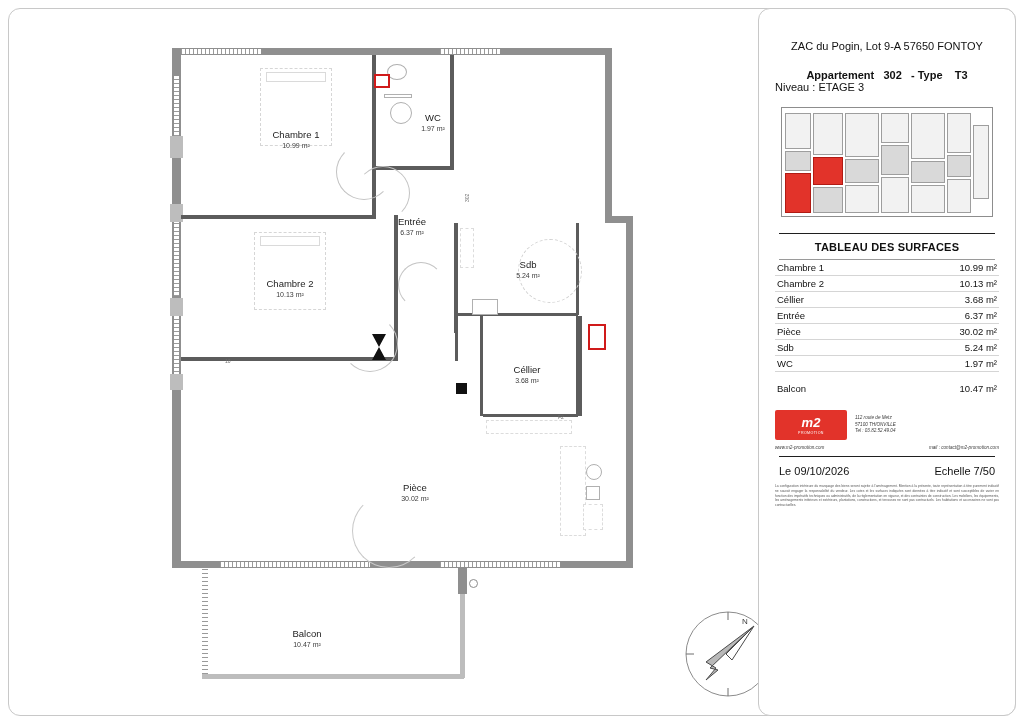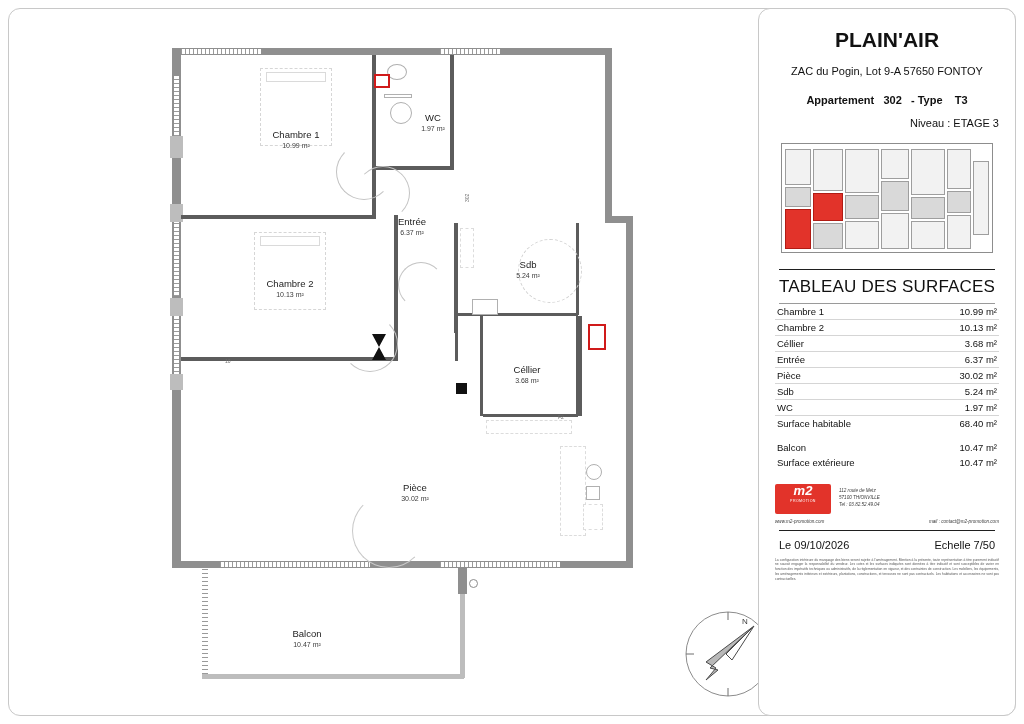--- a/index.html
+++ b/index.html
@@ -175,24 +175,23 @@
     margin-top: 13px;
   }
   .appt-line {
     text-align: center;
     font-size: 11px;
     color: #111;
     margin-top: 17px;
     font-weight: bold;
   }
   .niveau-line {
-    text-align: right;
+    text-align: left;
     font-size: 11px;
     color: #111;
-    margin-top: 11px;
   }
 
   
   .keyplan {
     position: relative;
     margin: 14px auto 0 auto;
     width: 212px; height: 110px;
     background: #fff;
   }
   .kp-unit {
@@ -217,22 +216,22 @@
     background: #1f1f1f;
     margin: 0 4px;
   }
   .rule-thin {
     height: 1px;
     background: #9a9a9a;
   }
 
   .tbl-title {
     text-align: center;
-    font-size: 17px;
-    font-weight: normal;
+    font-size: 11px;
+    font-weight: bold;
     color: #111;
     margin: 7px 0 6px 0;
     letter-spacing: .2px;
   }
   table.surf {
     width: 100%;
     border-collapse: collapse;
     font-size: 9.5px;
     color: #111;
   }
@@ -252,26 +251,27 @@
   }
 
   
   .logo-row {
     margin-top: 14px;
     display: flex;
     align-items: center;
     gap: 8px;
   }
   .logo-mark {
-    width: 56px; height: 30px;
+    width: 72px; height: 30px;
     background: #e2332a;
     color: #fff;
     display: flex;
     flex-direction: column;
     align-items: center;
+    justify-content: center;
     border-radius: 2px;
   }
   .logo-mark .m2 {
     font-size: 13px;
     font-weight: bold;
     font-style: italic;
     line-height: 1;
   }
   .logo-mark .sub {
     font-size: 3.6px;
@@ -458,21 +458,20 @@
         <polygon points="74,20 30,62 38,64 26,74 36,62 26,56" fill="#b9b9b9" stroke="#4a4a4a" stroke-width="1"></polygon>
         <polygon points="74,20 46,48 52,54" fill="#ffffff" stroke="#4a4a4a" stroke-width="1"></polygon>
         <text x="62" y="18" font-size="8" fill="#3d3d3d" font-family="Liberation Sans, sans-serif">N</text>
       </svg>
     </div>
   </div>
 
   <div class="panel">
     <div class="panel-inner">
 
-      <div class="res-title2">PLAIN'AIR</div>
 
       <div class="res-addr">ZAC du Pogin, Lot 9-A 57650 FONTOY</div>
 
       <div class="appt-line">
         <span>Appartement</span>
         &nbsp;&nbsp;<span>302</span>
         &nbsp;&nbsp;<span>- Type</span>
         &nbsp;&nbsp;&nbsp;<span>T3</span>
       </div>
 
@@ -532,33 +531,25 @@
             <td class="val">30.02 m²</td>
           </tr>
           <tr>
             <td>Sdb</td>
             <td class="val">5.24 m²</td>
           </tr>
           <tr>
             <td>WC</td>
             <td class="val">1.97 m²</td>
           </tr>
-          <tr class="nb">
-            <td>Surface habitable</td>
-            <td class="val">68.40 m²</td>
-          </tr>
           <tr class="gap">
               <td colspan="2"></td>
             </tr>
           <tr class="nb">
             <td>Balcon</td>
-            <td class="val">10.47 m²</td>
-          </tr>
-          <tr class="nb">
-            <td>Surface extérieure</td>
             <td class="val">10.47 m²</td>
           </tr>
         </tbody>
       </table>
 
       <div class="logo-row">
         <div class="logo-mark">
           <span class="m2">m2</span>
           <span class="sub">PROMOTION</span>
         </div>

